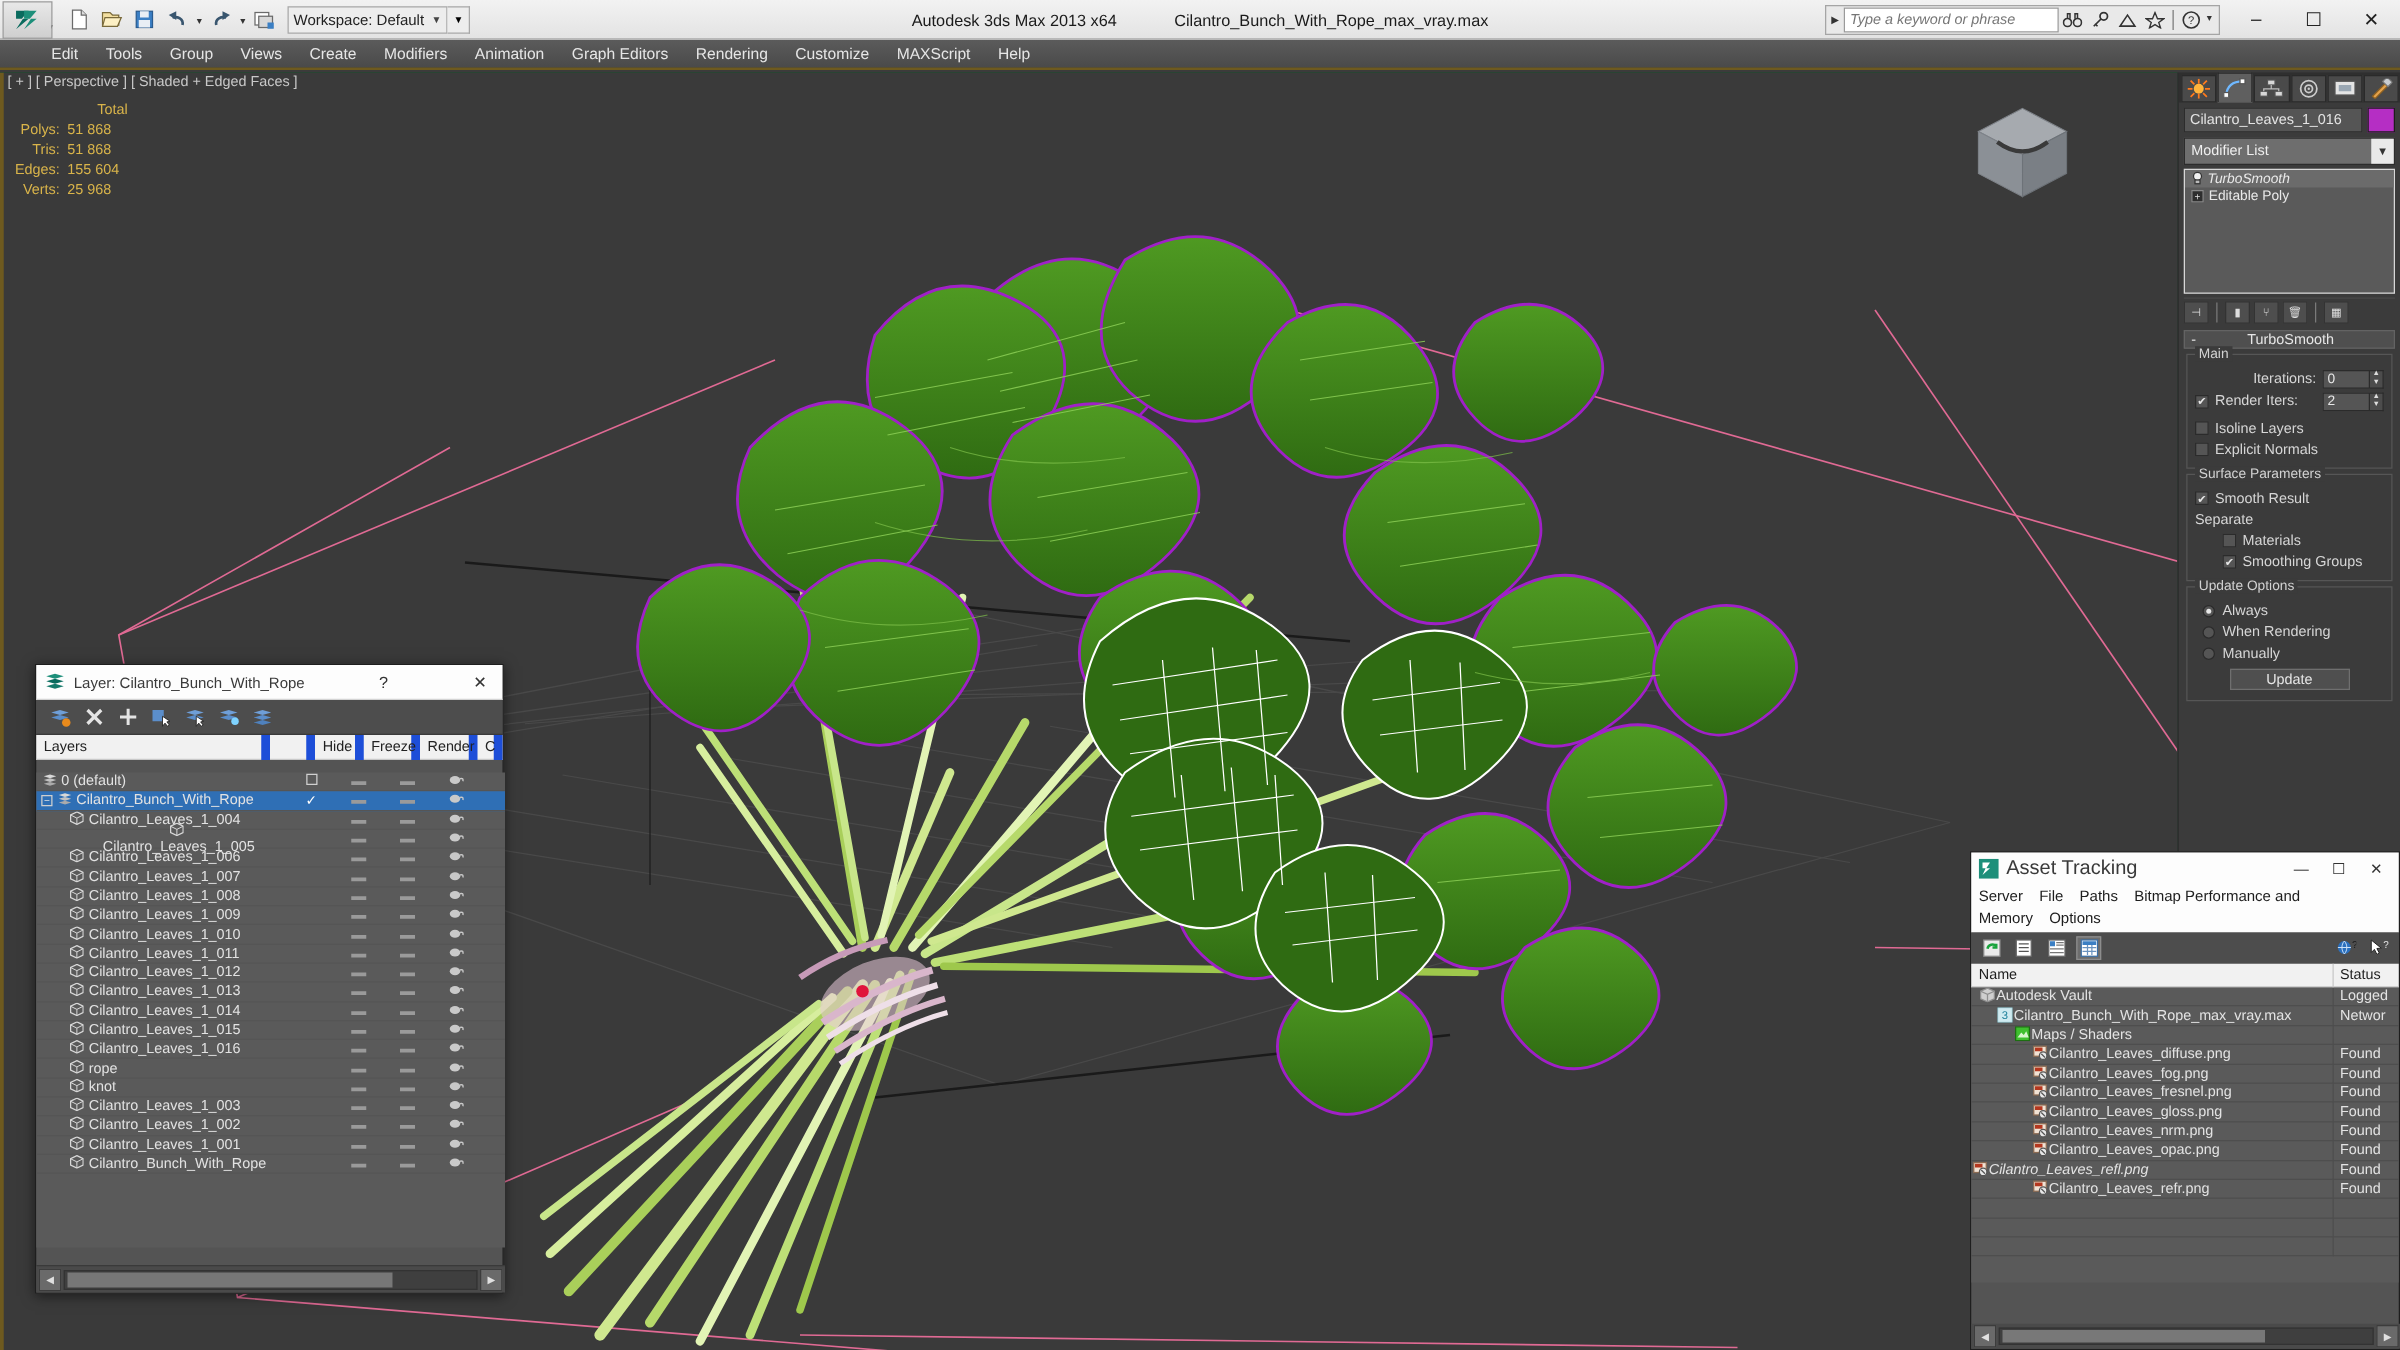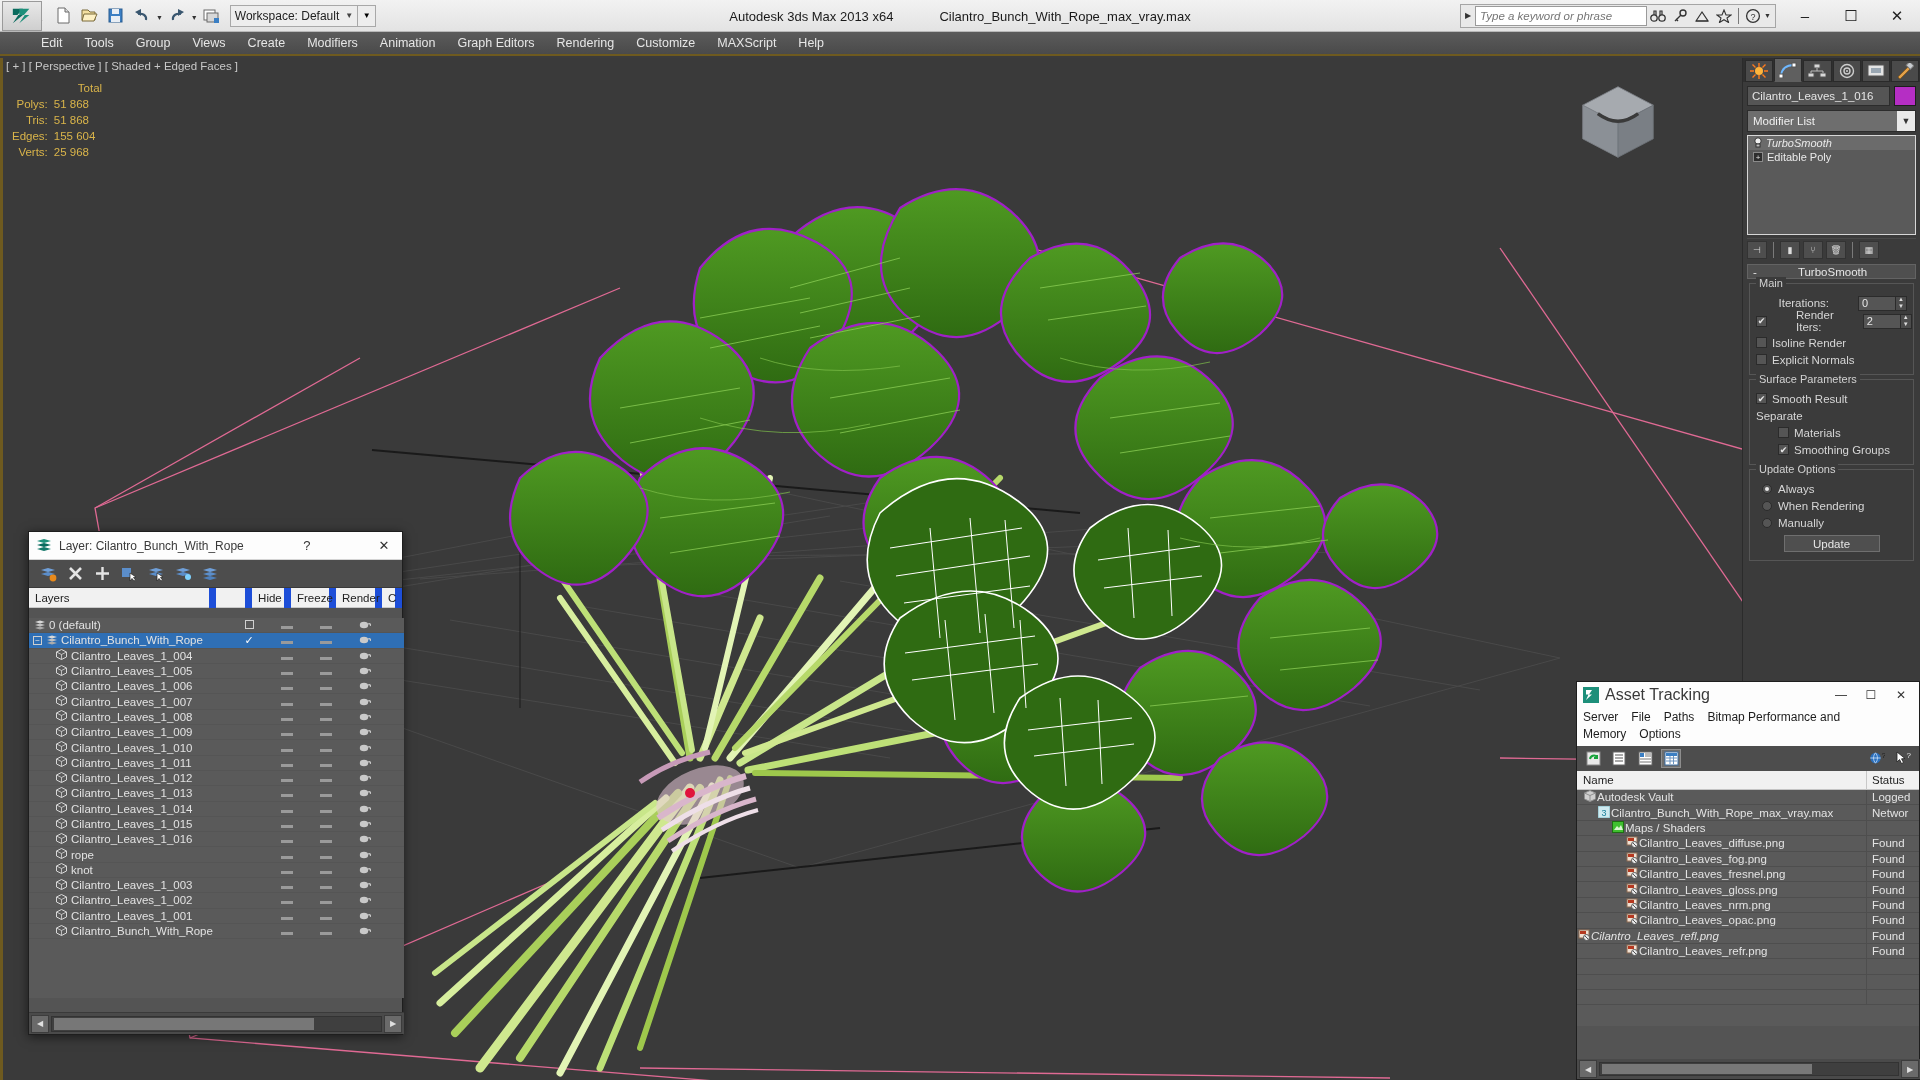--- a/index.html
+++ b/index.html
@@ -82,21 +82,21 @@
     border-top:1px solid #4a4a4a; padding-top:2px;}
   .msTool { width:20px; height:18px; background:#4e4e4e; border:1px solid #333;
     display:flex; align-items:center; justify-content:center; font-size:9px; color:#ddd;}
   .rollHdr { margin:6px 4px 0 4px; height:15px; background:#4f4f4f; border:1px solid #636363;
     display:flex; align-items:center; font-size:11.5px; color:#e6e6e6; }
   .rollHdr .mn { width:14px; text-align:center; }
   .rollHdr .tt { flex:1; text-align:center; padding-right:12px; }
   .grp { margin:4px 6px 0 6px; border:1px solid #565656; padding:10px 6px 6px 6px; position:relative; }
   .grpTitle { position:absolute; top:-7px; left:6px; background:#3b3b3b; padding:0 3px;
     font-size:11px; color:#d2d2d2; }
-  .pRow { display:flex; align-items:center; height:18px; font-size:11.5px; color:#d6d6d6;gap:24px; }
+  .pRow { display:flex; align-items:center; height:18px; font-size:11.5px; color:#d6d6d6; }
   .pRow .lab { flex:1; text-align:right; padding-right:5px; }
   .spin { display:flex; align-items:center; }
   .spinField { width:38px; height:15px; background:#555; border:1px solid #2b2b2b;
     color:#e7e7e7; font-size:11px; padding-left:3px; display:flex; align-items:center; }
   .spinBtns { width:11px; height:15px; background:#4c4c4c; border:1px solid #2b2b2b; border-left:none;
     display:flex; flex-direction:column; align-items:center; justify-content:space-around;}
   .spinBtns i { font-size:6px; font-style:normal; color:#ddd; line-height:5px;}
   .cb { width:11px; height:11px; background:#555; border:1px solid #2b2b2b; display:inline-flex;
     align-items:center; justify-content:center; font-size:9px; color:#e8e8e8; margin-right:5px; flex:none;}
   .rb { width:10px; height:10px; border-radius:50%; background:#555; border:1px solid #2b2b2b;
@@ -580,21 +580,21 @@
       <span class="spin">
         <span class="spinField">2</span>
         <span class="spinBtns">
             <i>▲</i>
             <i>▼</i>
           </span>
       </span>
     </div>
     <div class="cbRow" style="margin-top:4px;">
       <span class="cb"></span>
-      <span>Isoline Render</span>
+      <span>Isoline Layers</span>
     </div>
     <div class="cbRow">
       <span class="cb"></span>
       <span>Explicit Normals</span>
     </div>
   </div>
 
   <div class="grp">
     <div class="grpTitle">Surface Parameters</div>
     <div class="cbRow">
@@ -752,21 +752,21 @@
         <div class="ck"></div>
         <div class="cell"><span class="dash"></span></div>
         <div class="cell"><span class="dash"></span></div>
         <div class="cell"><svg width="13" height="9" viewBox="0 0 13 9">
             <ellipse cx="6" cy="5" rx="4.2" ry="3.2" fill="#c9c9c9"></ellipse>
             <path d="M10 4 q3 -1 2.4 2" stroke="#c9c9c9" stroke-width="1.3" fill="none"></path>
           </svg></div>
         <div style="width: 20px;"></div>
       </div>
       <div class="lrow">
-        <div class="lname" style="padding-left: 26px;">
+        <div class="lname" style="padding-left: 26px; flex-direction: column;">
           <span class="licon"><svg width="11" height="11" viewBox="0 0 11 11">
               <polygon points="5.5,0.5 10.5,3 10.5,8 5.5,10.5 0.5,8 0.5,3" fill="none" stroke="#d8d8d8" stroke-width="1"></polygon>
               <path d="M0.5 3 L5.5 5.5 L10.5 3 M5.5 5.5 V10.5" stroke="#d8d8d8" stroke-width="0.8" fill="none"></path>
             </svg></span>
           <span>Cilantro_Leaves_1_005</span>
         </div>
         <div class="ck"></div>
         <div class="cell"><span class="dash"></span></div>
         <div class="cell"><span class="dash"></span></div>
         <div class="cell"><svg width="13" height="9" viewBox="0 0 13 9">

